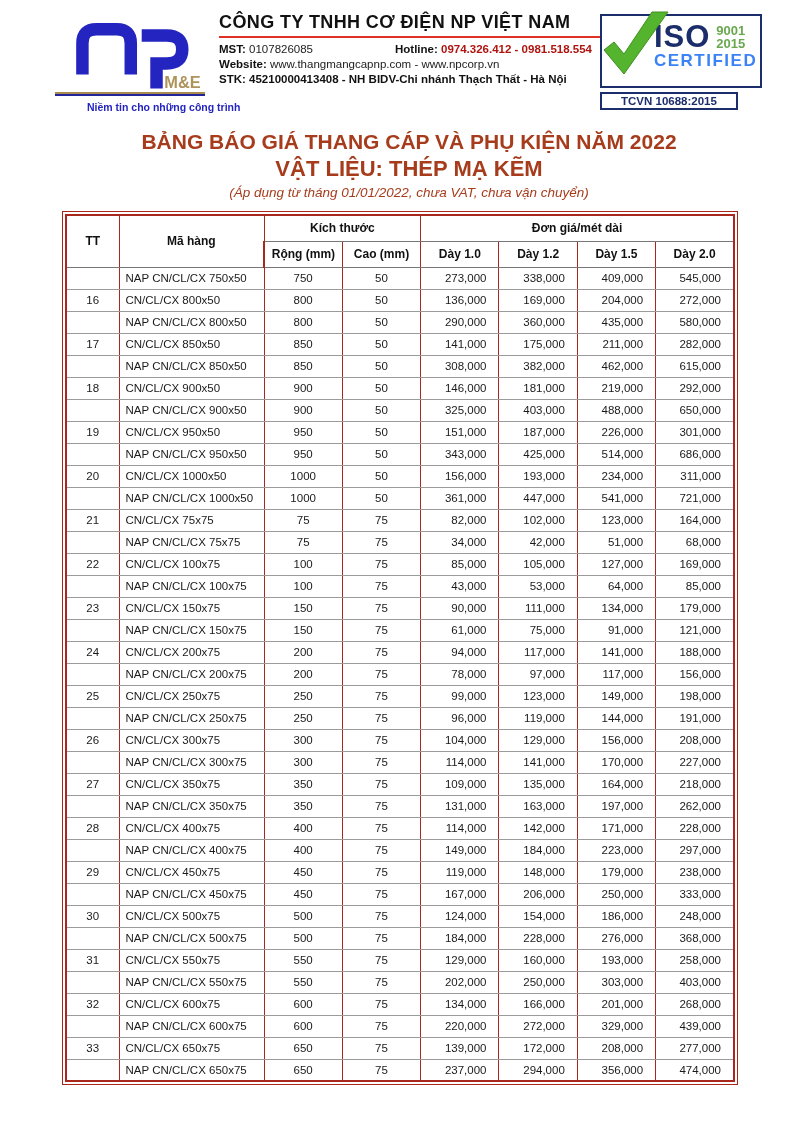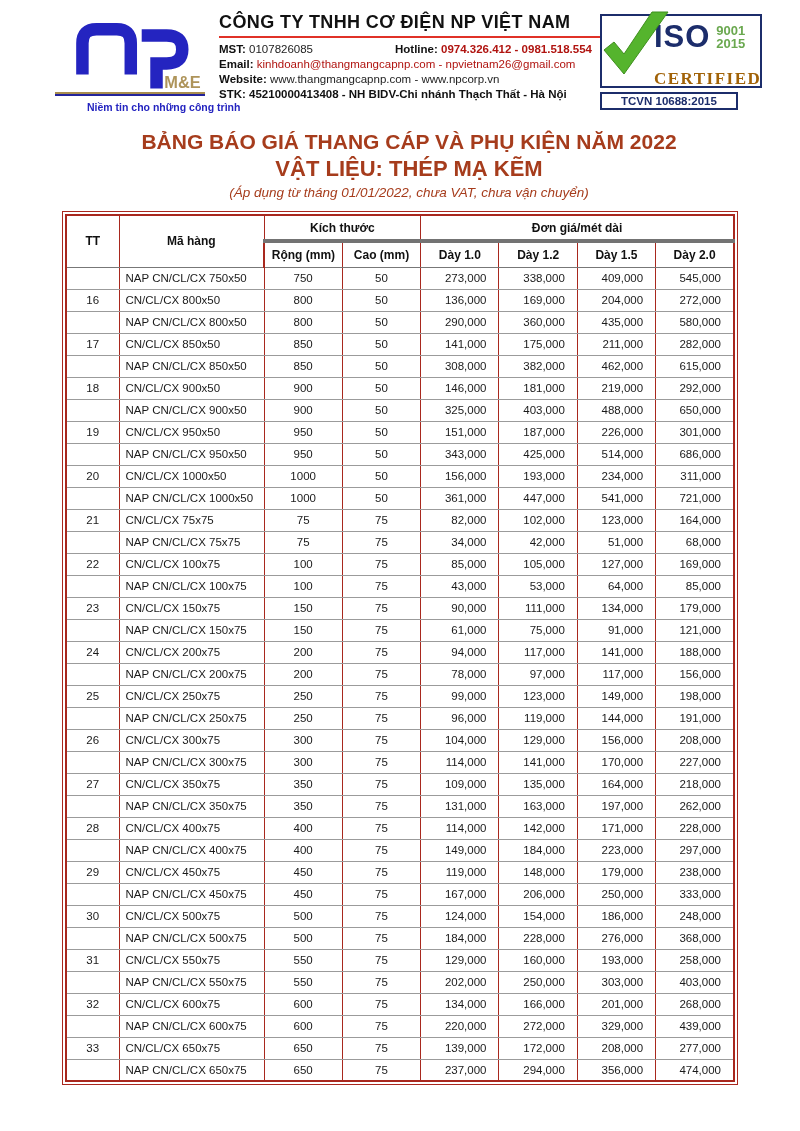--- a/index.html
+++ b/index.html
@@ -31,36 +31,36 @@
   .stk-line { font-weight:bold; color:#111; }
 
   
   .iso-block { width:166px; flex:0 0 166px; position:relative; padding-top:2px; }
   .iso-box { position:relative; width:162px; height:74px; border:2px solid #1c2d6b; background:#fff;
     padding:6px 4px 2px 52px; }
   .iso-check { position:absolute; left:-8px; top:-12px; width:86px; height:86px; }
   .iso-row { display:flex; align-items:flex-start; }
   .iso-word { font-size:31px; line-height:30px; font-weight:bold; color:#1c2d6b; letter-spacing:1px; }
   .iso-code { margin-left:6px; font-size:13px; line-height:13px; font-weight:bold; color:#6aa84f; padding-top:2px; }
-  .iso-certified { font-size:17px; line-height:18px; font-weight:bold; color:#a16207; letter-spacing:1.5px; margin-top:18px;font-family:Liberation Serif, serif; }
+  .iso-certified { font-size:17px; line-height:18px; font-weight:bold; color:#3b82f6; letter-spacing:1.5px; margin-top:0; }
   .tcvn-box { margin-top:4px; width:138px; border:2px solid #1c2d6b; text-align:center;
     font-size:11.5px; font-weight:bold; color:#1c2d6b; padding:1px 0; }
 
   
   .title-block { position:absolute; left:9px; top:130px; width:800px; text-align:center; color:#a63c1c; }
   .title-1 { font-size:21px; font-weight:bold; }
   .title-2 { font-size:22px; font-weight:bold; margin-top:2px; }
   .title-note { font-size:13.5px; font-style:italic; margin-top:3px; }
 
   
   .table-wrap { position:absolute; left:62px; top:211px; width:676px;
     border:1px solid #a8281e; padding:2px; background:#fff; }
   table { width:100%; border-collapse:collapse; table-layout:fixed; }
   th, td { border-left:1px solid #a8281e; border-right:1px solid #a8281e; }
-  thead th { border-top:4px solid #737373; border-bottom:1px solid #777;
+  thead th { border-top:1px solid #737373; border-bottom:1px solid #777;
     font-size:12px; font-weight:bold; color:#111; text-align:center; height:26px; }
   thead tr:first-child th { border-top:2px solid #a8281e; }
   tbody td { border-top:1px solid #9b9b9b; border-bottom:1px solid #9b9b9b;
     font-size:11.5px; color:#1a1a1a; height:22px; padding:0; }
   tbody tr:last-child td { border-bottom:2px solid #a8281e; }
   table tr > *:first-child { border-left:2px solid #a8281e; }
   table tr > *:last-child { border-right:2px solid #a8281e; }
 
   .c0 { width:53px;  text-align:center; }
   .c1 { width:145px; text-align:left; padding-left:6px; }
@@ -93,24 +93,20 @@
         <span>
           <b>MST:</b>
           <span class="val-dark">0107826085</span>
         </span>
         <span class="hotline-pair">
           <b>Hotline:</b>
           <span class="val-red">0974.326.412 - 0981.518.554</span>
         </span>
       </div>
 
-      <div class="info-line">
-        <b>Email:</b>
-        <span class="val-red-n">kinhdoanh@thangmangcapnp.com - npvietnam26@gmail.com</span>
-      </div>
 
       <div class="info-line">
         <b>Website:</b>
         <span class="val-dark">www.thangmangcapnp.com - www.npcorp.vn</span>
       </div>
 
       <div class="info-line stk-line">
         <b>STK:</b>
         <span>45210000413408 - NH BIDV-Chi nhánh Thạch Thất - Hà Nội</span>
       </div>

